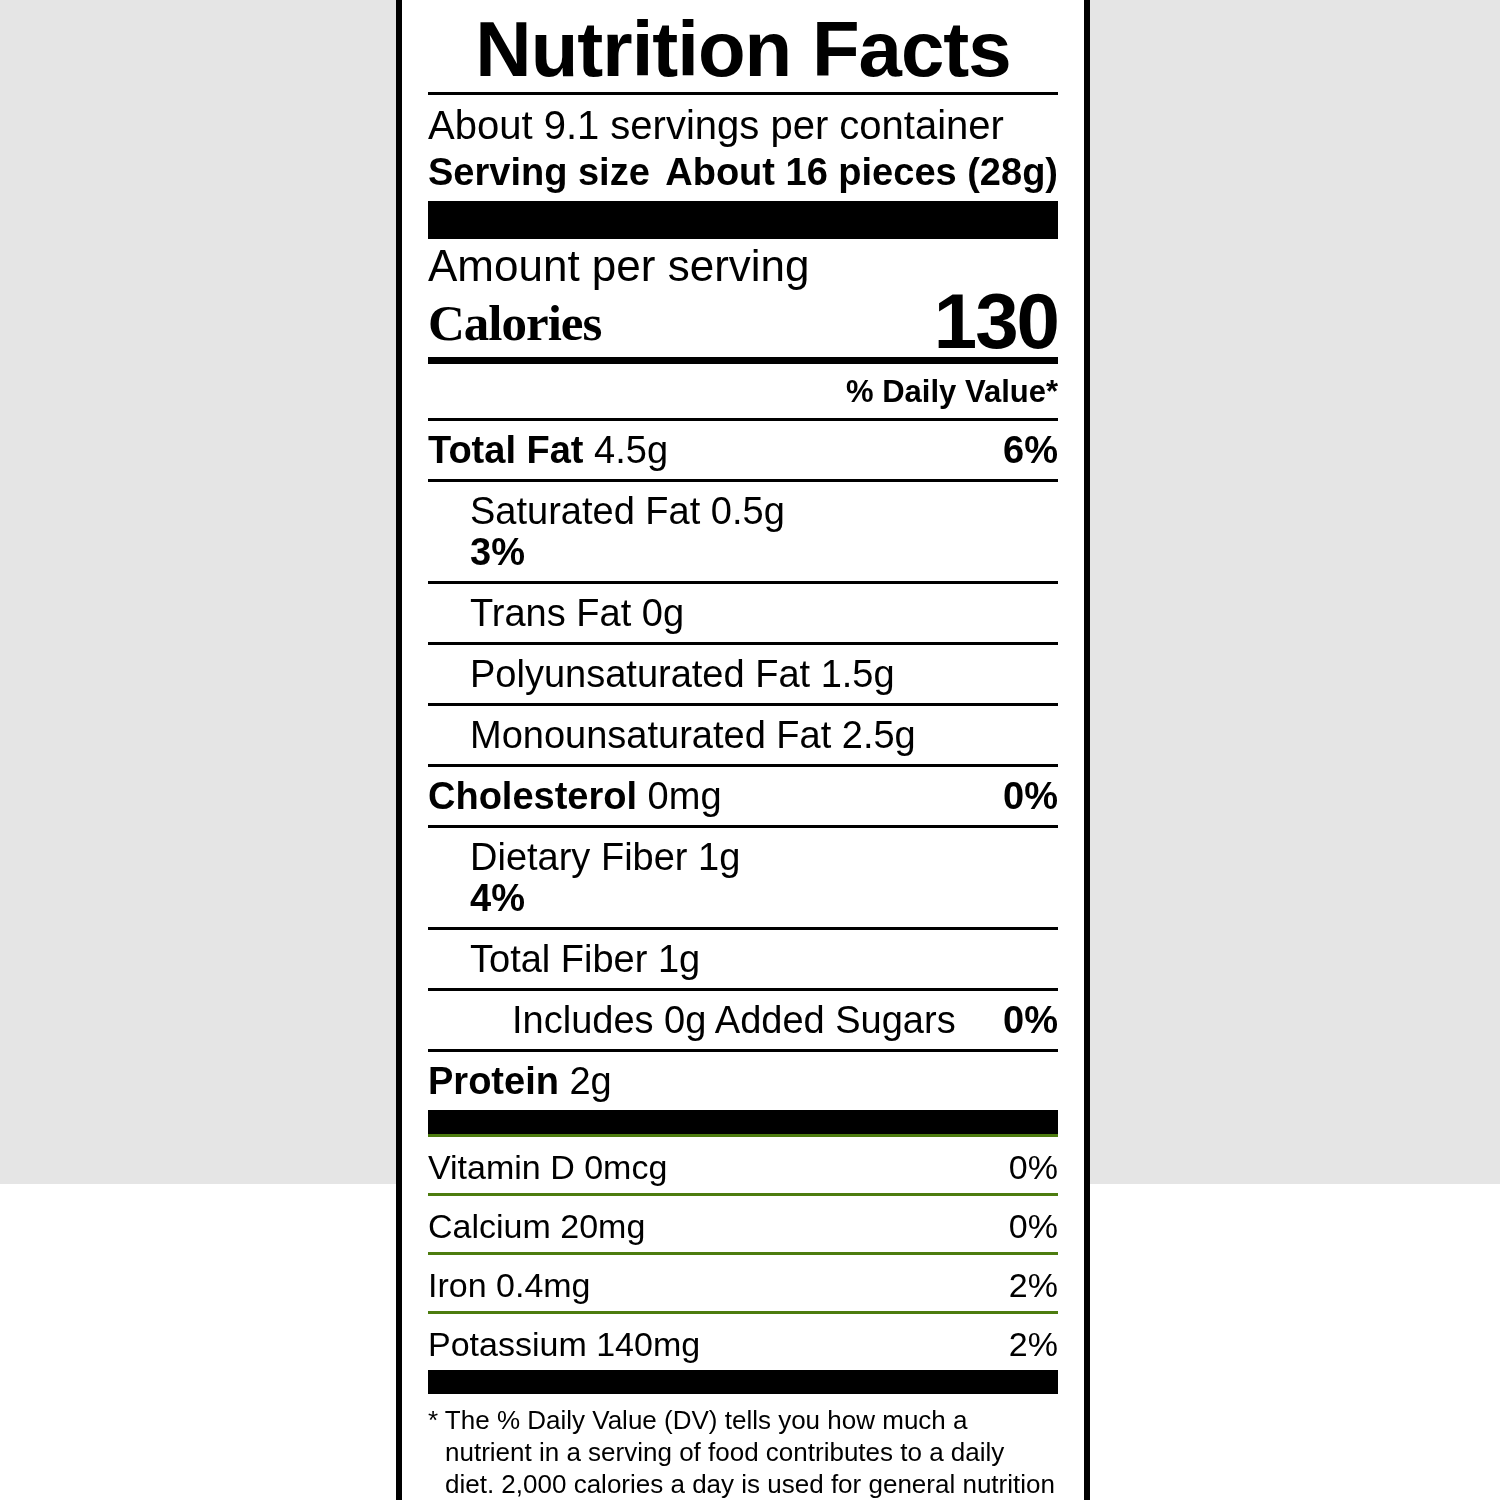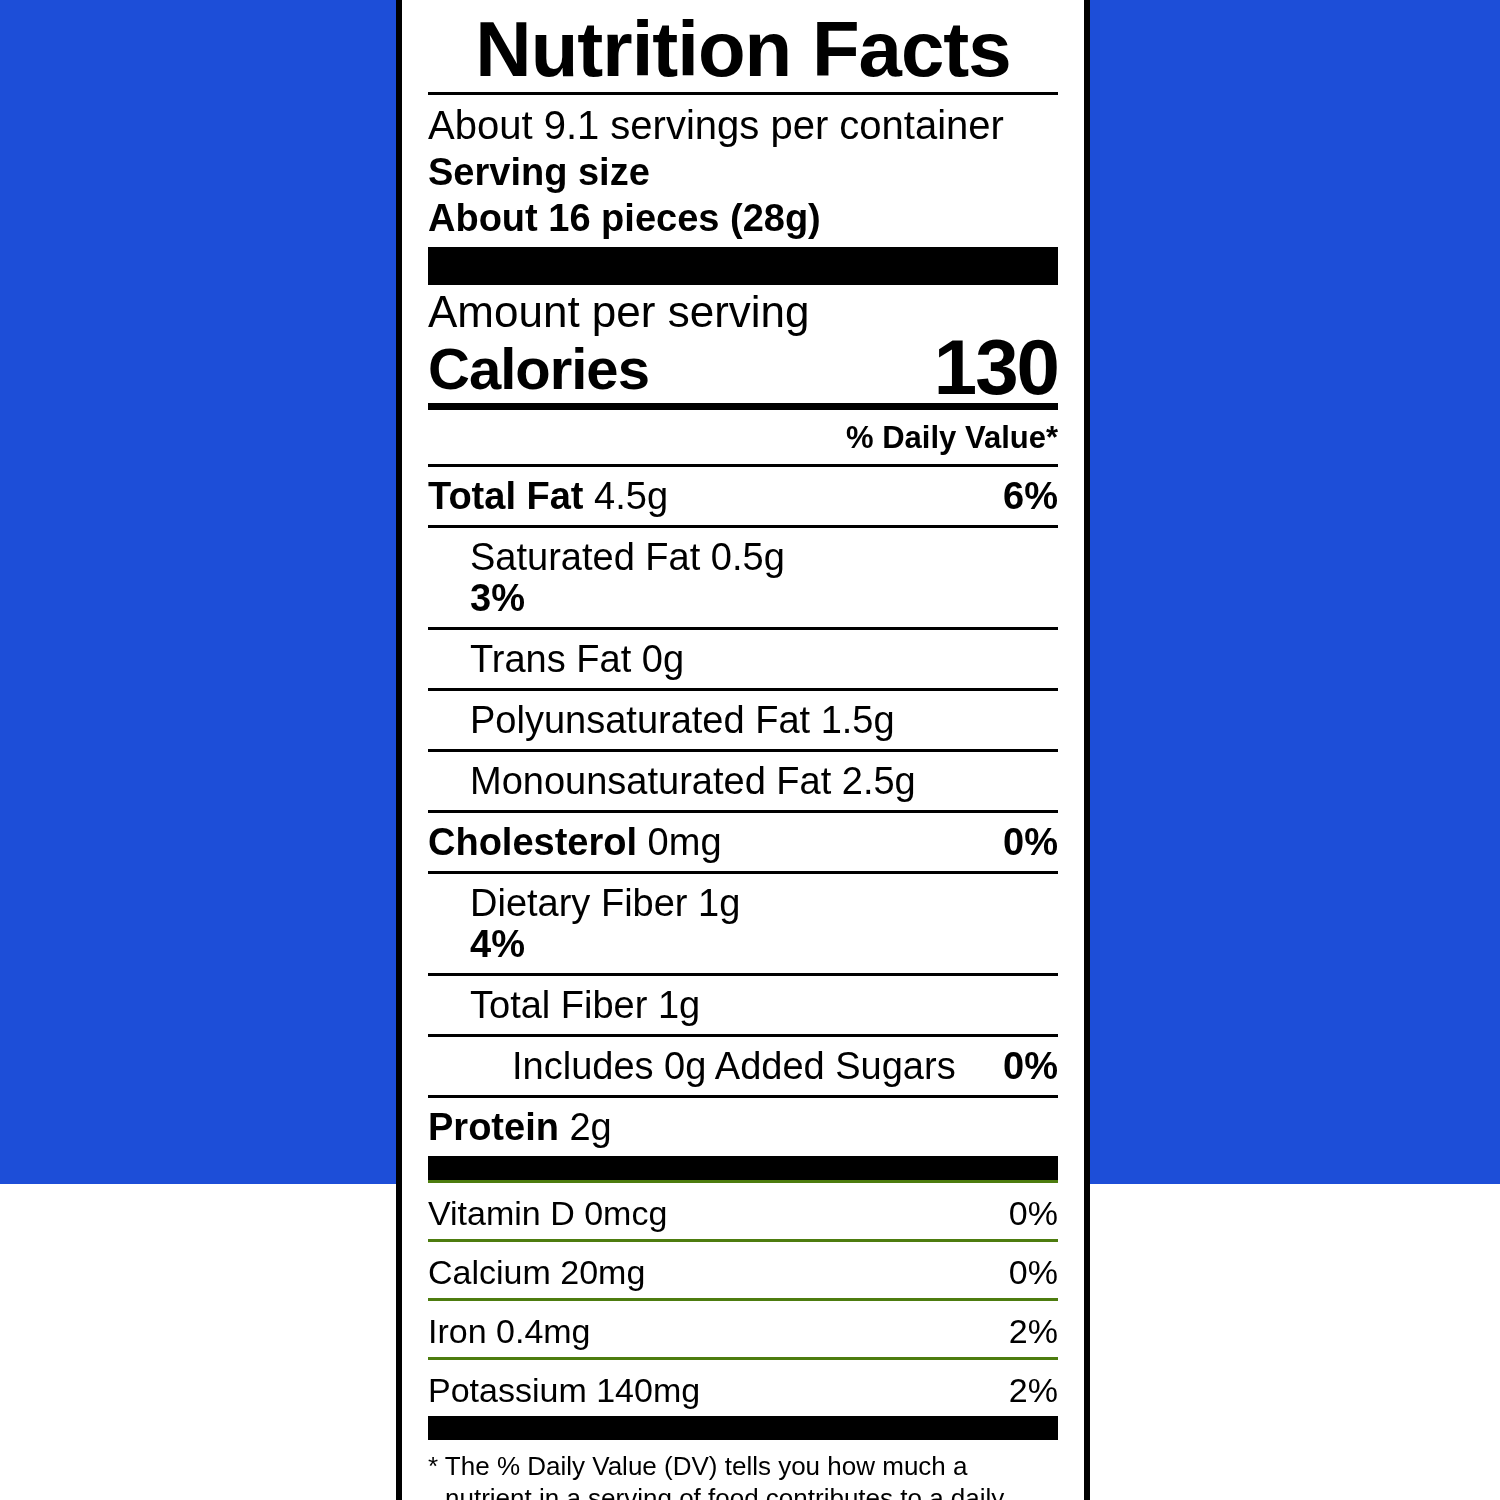--- a/index.html
+++ b/index.html
@@ -11,21 +11,21 @@
     width: 1500px;
     height: 1500px;
     font-family: "Liberation Sans", sans-serif;
     color: #000000;
     overflow: hidden;
   }
   .page {
     position: relative;
     width: 1500px;
     height: 1184px;
-    background: #1d4ed8;
+    background: #e5e5e5;
   }
   
   .nf-panel {
     position: absolute;
     left: 396px;
     top: 0px;
     width: 694px;
     height: 1500px;
     border-left: 6px solid #000;
     border-right: 6px solid #000;
@@ -54,43 +54,44 @@
   .rule-thick { height: 38px; background: #000; }
   .rule-thick-sm { height: 24px; background: #000; }
 
   .servings {
     font-size: 40px;
     line-height: 48px;
     padding-top: 6px;
   }
   .serving-size-row {
     display: flex;
+    justify-content: space-between;
     align-items: baseline;
     font-weight: bold;
     font-size: 38px;
     line-height: 46px;
     padding-bottom: 6px;
-    flex-direction: column;
   }
   .amount-row {
     font-weight: normal;
     font-size: 44px;
     line-height: 38px;
     padding-top: 8px;
   }
   .calories-row {
     display: flex;
     justify-content: space-between;
     align-items: flex-end;
     font-weight: bold;
   }
   .calories-label {
-    font-size: 58px;
+    font-size: 51px;
     line-height: 68px;
     letter-spacing: -1px;
+    font-family: Liberation Serif, serif;
   }
   .calories-value {
     font-size: 78px;
     line-height: 72px;
     letter-spacing: -2px;
   }
   .dv-header {
     text-align: right;
     font-weight: bold;
     font-size: 31px;

